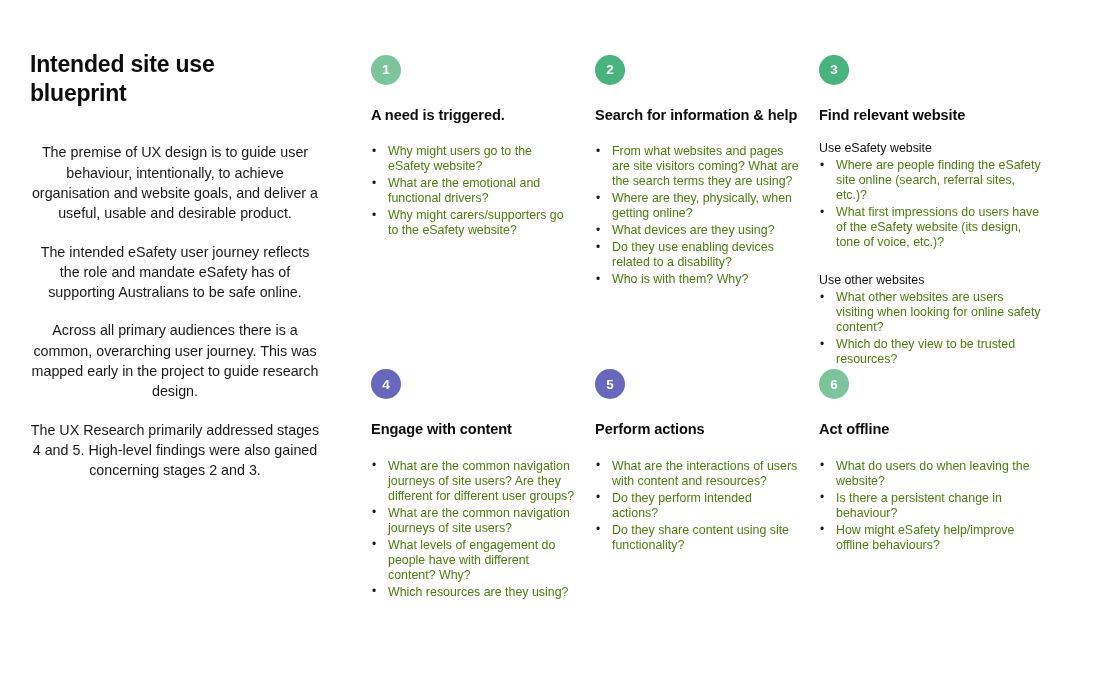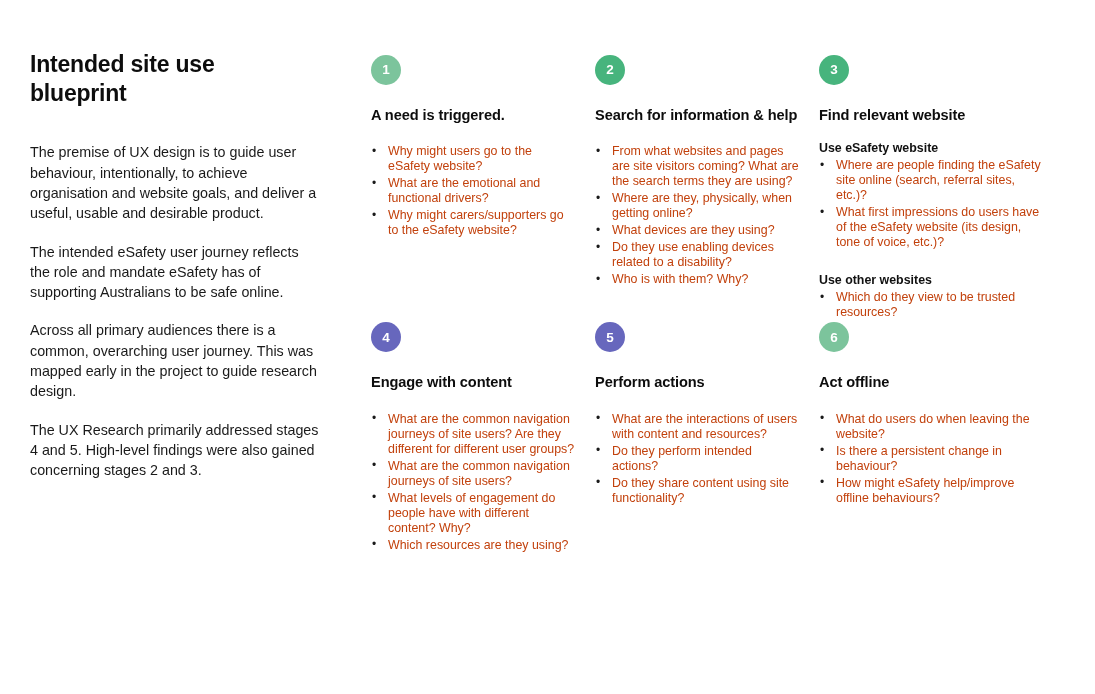--- a/index.html
+++ b/index.html
@@ -36,20 +36,21 @@
     color: #0d0d0d;
     margin-bottom: 34px;
     max-width: 250px;
   }
 
   .intro-para {
     font-size: 14.3px;
     line-height: 1.42;
     color: #1a1a1a;
     margin-bottom: 18px;
+    text-align: center;
   }
   .intro-para:last-child { margin-bottom: 0; }
 
   
   .stages {
     position: absolute;
     left: 371px;
     top: 55px;
     width: 700px;
   }
@@ -88,39 +89,39 @@
     font-size: 14.6px;
     font-weight: 700;
     color: #0d0d0d;
     margin-top: 21px;
     letter-spacing: -0.1px;
     line-height: 1.25;
   }
 
   .subhead {
     font-size: 12.4px;
-    font-weight: 700;
+    font-weight: 400;
     color: #111111;
     margin-top: 22px;
     margin-bottom: 1px;
     line-height: 1.3;
   }
   .subhead.tight { margin-top: 16px; }
 
   ul.qlist {
     list-style: none;
     margin-top: 20px;
   }
   ul.qlist.after-sub { margin-top: 2px; }
 
   ul.qlist li {
     position: relative;
     font-size: 12.4px;
     line-height: 1.21;
-    color: #c2410c;
+    color: #4d7c0f;
     padding-left: 17px;
     margin-bottom: 2px;
   }
 
   ul.qlist li::before {
     content: "\2022";
     position: absolute;
     left: 1px;
     top: -0.5px;
     font-size: 12px;
@@ -175,20 +176,21 @@
         <div class="stage-title">Find relevant website</div>
 
         <div class="subhead tight">Use eSafety website</div>
         <ul class="qlist after-sub">
           <li>Where are people finding the eSafety site online (search, referral sites, etc.)?</li>
           <li>What first impressions do users have of the eSafety website (its design, tone of voice, etc.)?</li>
         </ul>
 
         <div class="subhead">Use other websites</div>
         <ul class="qlist after-sub">
+          <li>What other websites are users visiting when looking for online safety content?</li>
           <li>Which do they view to be trusted resources?</li>
         </ul>
       </div>
 
     </div>
 
     <div class="stage-row row-2">
 
       <div class="stage col-1">
         <div class="badge purple">4</div>

